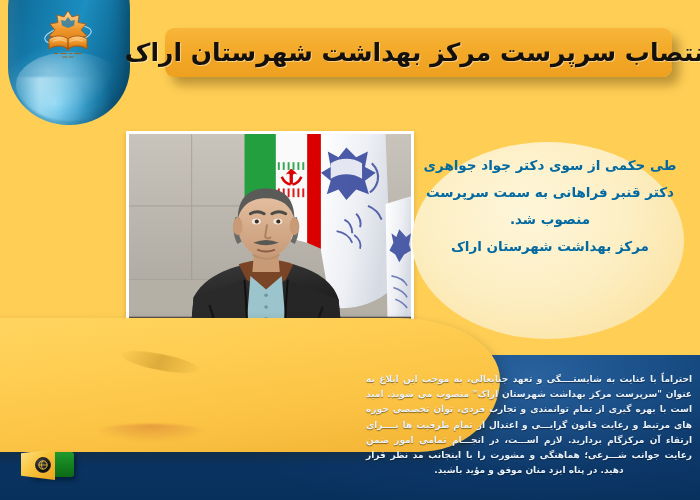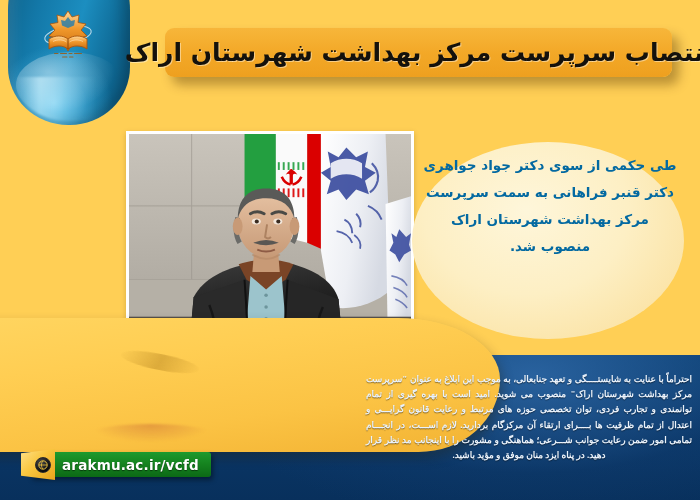--- a/index.html
+++ b/index.html
@@ -158,21 +158,20 @@
     width: 326px;
     direction: rtl;
     text-align: justify;
     text-align-last: center;
     color: #EAF2FB;
     font-size: 9px;
     font-weight: bold;
     line-height: 15.2px;
     letter-spacing: 0px;
     text-shadow: 0 1px 1px rgba(0,0,0,.45);
-    font-family: Liberation Serif, serif;
   }
 
   
   .url-ribbon {
     position: absolute;
     left: 30px; top: 452px;
     height: 25px;
     display: flex;
     align-items: center;
     background: linear-gradient(180deg, #1E9A2E 0%, #15831f 48%, #0c6916 100%);
@@ -380,37 +379,36 @@
 
         <path d="M126 124 q14 9 28 0" stroke="#b78a68" stroke-width="2" fill="none" opacity=".7"></path>
       </g>
     </svg>
   </div>
 
   <div class="body-oval"></div>
   <div class="body-text">
     <div>طی حکمی از سوی دکتر جواد جواهری</div>
     <div>دکتر قنبر فراهانی به سمت سرپرست</div>
+    <div>منصوب شد.</div>
     <div>مرکز بهداشت شهرستان اراک</div>
-    <div>منصوب شد.</div>
   </div>
 
   <div class="navy-panel"></div>
 
   <div class="yellow-left-fill"></div>
   <div class="yellow-blob"></div>
   <div class="blob-crease"></div>
   <div class="blob-tailshade"></div>
 
   <div class="letter">احتراماً با عنایت به شایستــــگی و تعهد جنابعالی، به موجب این ابلاغ به عنوان "سرپرست مرکز بهداشت شهرستان اراک" منصوب می شوید. امید است با بهره گیری از تمام توانمندی و تجارب فردی، توان تخصصی حوزه های مرتبط و رعایت قانون گرایـــی و اعتدال از تمام ظرفیت ها بــــرای ارتقاء آن مرکزگام بردارید. لازم اســـت، در انجـــام تمامی امور ضمن رعایت جوانب شـــرعی؛ هماهنگی و مشورت را با اینجانب مد نظر قرار دهید. در پناه ایزد منان موفق و مؤید باشید.</div>
 
   <div class="url-ribbon">
     <div class="ribbon-fold"></div>
     <div class="ribbon-badge">
       <svg viewBox="0 0 24 24" aria-hidden="true">
         <circle cx="12" cy="12" r="10" fill="none" stroke="#F6C93F" stroke-width="2.2"></circle>
         <path d="M12 2 C7 7 7 17 12 22 M2 12 h20" fill="none" stroke="#F6C93F" stroke-width="1.8"></path>
       </svg>
     </div>
-    <span class="url-text">arakmu.ac.ir/vcfd</span>
   </div>
 
 </div>
 
 </body></html>

